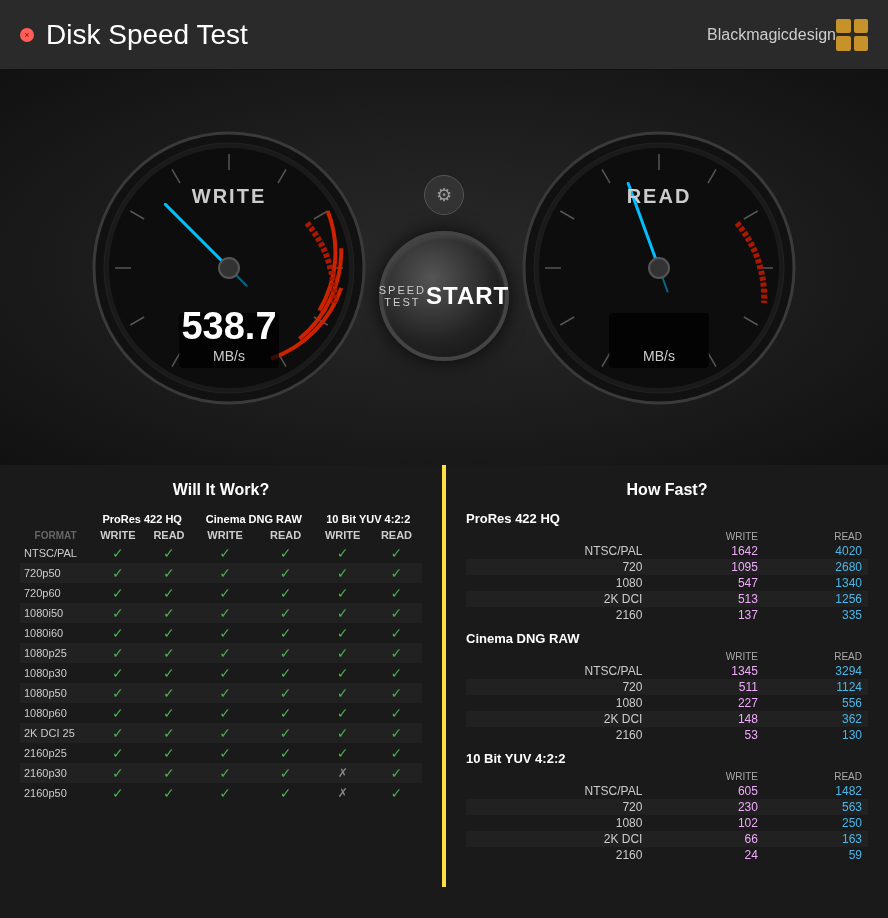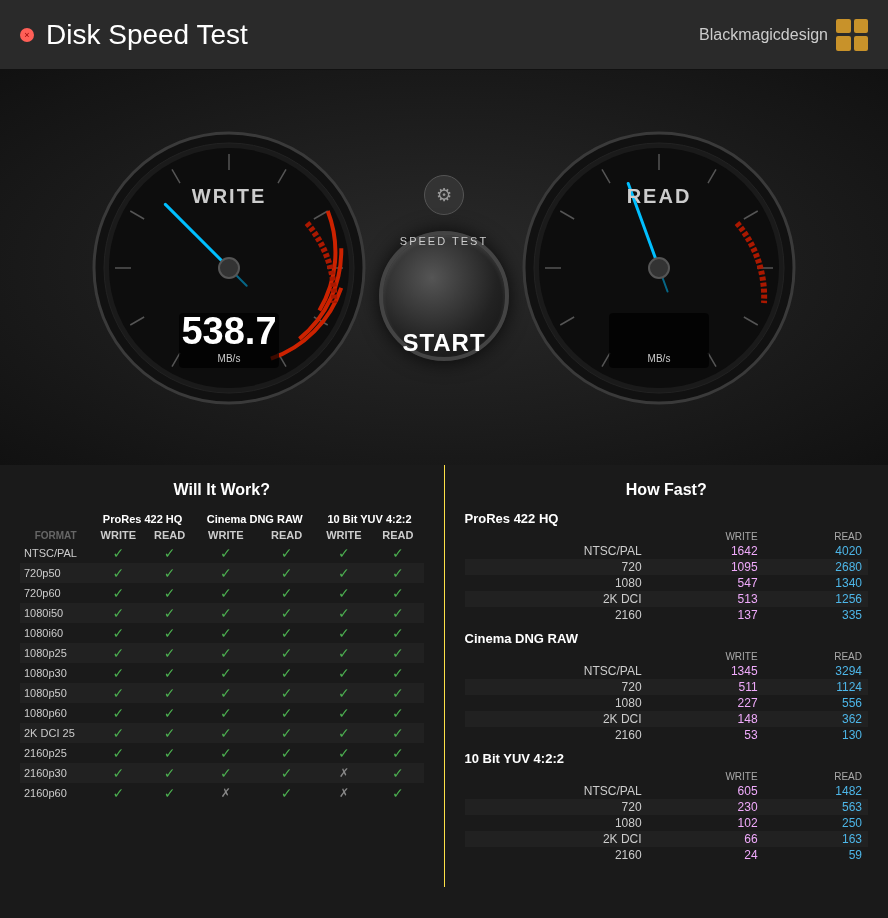--- a/index.html
+++ b/index.html
@@ -40,21 +40,21 @@
       color: #900;
     }
     .app-title {
       font-size: 28px;
       font-weight: 300;
       color: #fff;
     }
     .brand-logo {
       display: flex;
       align-items: center;
-      gap: 8px;
+      gap: 0;
       font-size: 16px;
       color: #ccc;
       font-weight: 300;
     }
     .brand-icon {
       width: 32px;
       height: 32px;
       display: grid;
       grid-template-columns: 1fr 1fr;
       gap: 3px;
@@ -102,21 +102,21 @@
       left: 50%;
       transform: translateX(-50%);
       text-align: center;
     }
     .gauge-value {
       font-size: 38px;
       font-weight: bold;
       color: #fff;
     }
     .gauge-unit {
-      font-size: 10px;
+      font-size: 14px;
       color: #ccc;
       text-align: center;
     }
 
     
     .center-controls {
       display: flex;
       flex-direction: column;
       align-items: center;
       gap: 16px;
@@ -135,23 +135,22 @@
       font-size: 18px;
       color: #999;
       border: 1px solid #555;
     }
     .start-btn {
       width: 130px;
       height: 130px;
       background: radial-gradient(circle at 40% 35%, #555, #222 60%, #111);
       border-radius: 50%;
       display: flex;
-      flex-direction: column;
-      align-items: center;
-      justify-content: space-between;
+      align-items: center;
+      justify-content: center;
       cursor: pointer;
       border: 4px solid #444;
       box-shadow: 0 0 20px rgba(0,0,0,0.8), inset 0 2px 4px rgba(255,255,255,0.1);
       text-align: center;
     }
     .start-btn-sub {
       font-size: 11px;
       color: #ccc;
       letter-spacing: 2px;
     }
@@ -165,21 +164,21 @@
     
     .data-section {
       display: flex;
       background: #1a1a1a;
       flex: 1;
       padding: 0;
     }
 
     .will-it-work {
       flex: 1;
-      border-right: 1px solid #fde047;
+      border-right: 4px solid #fde047;
       padding: 16px 20px;
     }
     .how-fast {
       flex: 1;
       padding: 16px 20px;
     }
 
     .section-title {
       text-align: center;
       font-size: 16px;
@@ -496,24 +495,24 @@
           <tr>
             <td class="format-label">2160p30</td>
             <td><span class="check">✓</span></td>
             <td><span class="check">✓</span></td>
             <td><span class="check">✓</span></td>
             <td><span class="check">✓</span></td>
             <td><span class="cross">✗</span></td>
             <td><span class="check">✓</span></td>
           </tr>
           <tr>
-            <td class="format-label">2160p60</td>
-            <td><span class="check">✓</span></td>
-            <td><span class="check">✓</span></td>
-            <td><span class="cross">✗</span></td>
+            <td class="format-label">2160p50</td>
+            <td><span class="check">✓</span></td>
+            <td><span class="check">✓</span></td>
+            <td><span class="check">✓</span></td>
             <td><span class="check">✓</span></td>
             <td><span class="cross">✗</span></td>
             <td><span class="check">✓</span></td>
           </tr>
         </tbody>
     </table>
   </div>
 
   <div class="how-fast">
     <div class="section-title">How Fast?</div>

